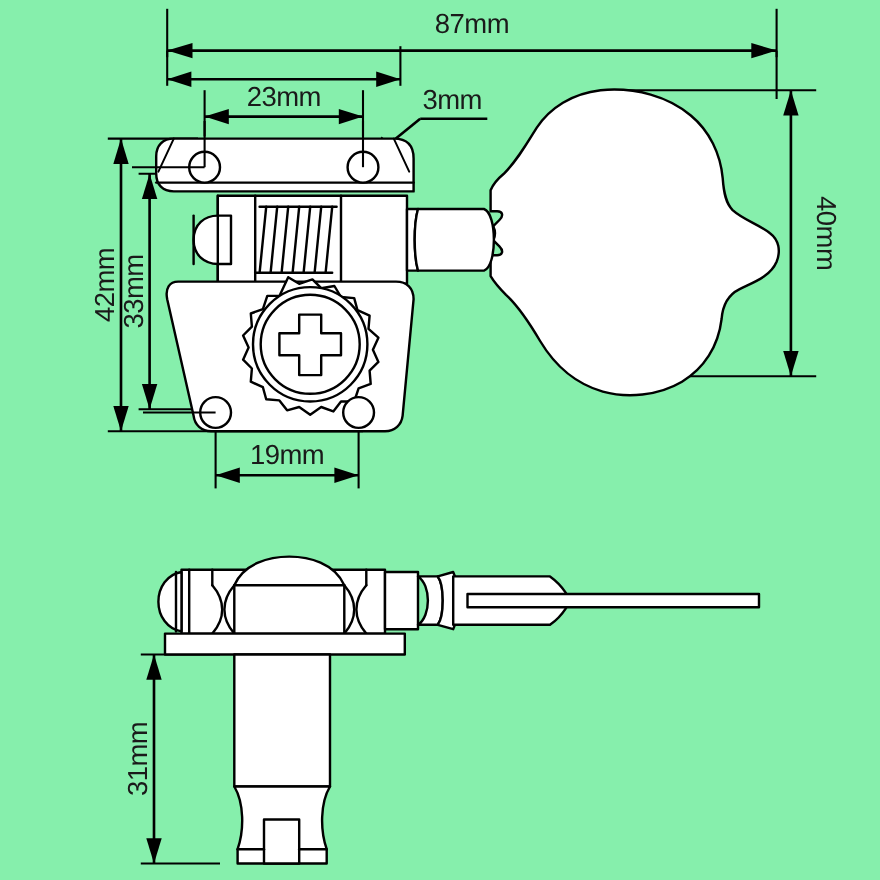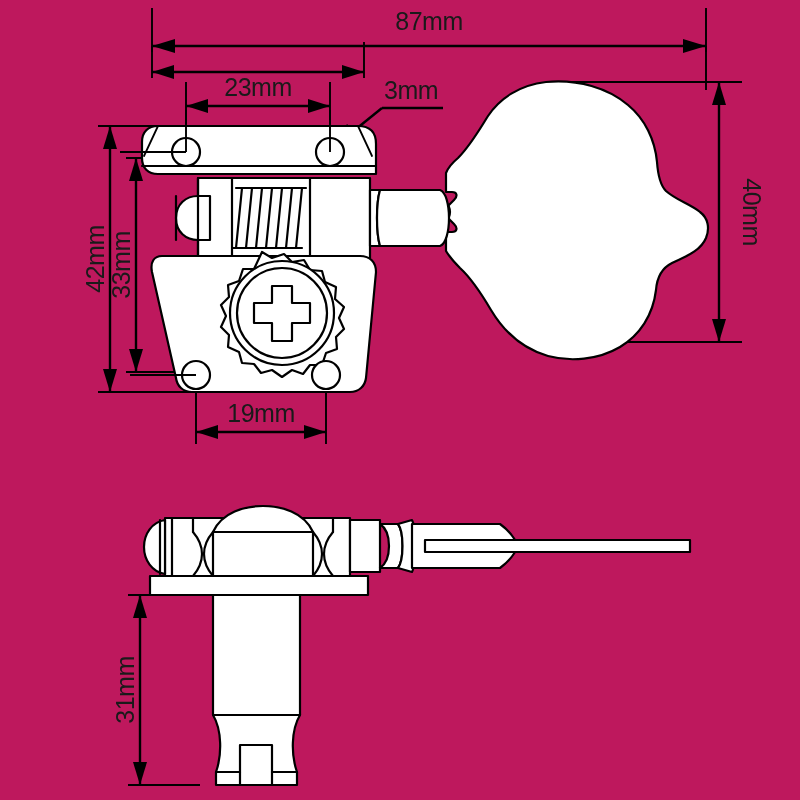--- a/index.html
+++ b/index.html
@@ -8,21 +8,21 @@
     padding: 0;
     background: #ffffff;
   }
   body {
     font-family: "Liberation Sans", sans-serif;
   }
   #sheet {
     position: relative;
     width: 800px;
     height: 800px;
-    background: #be185d;
+    background: #86efac;
     overflow: hidden;
     text-decoration: underline;
   }
   #sheet svg {
     display: block;
   }
   .ln {
     fill: none;
     stroke: #000000;
     stroke-width: 2.2;

